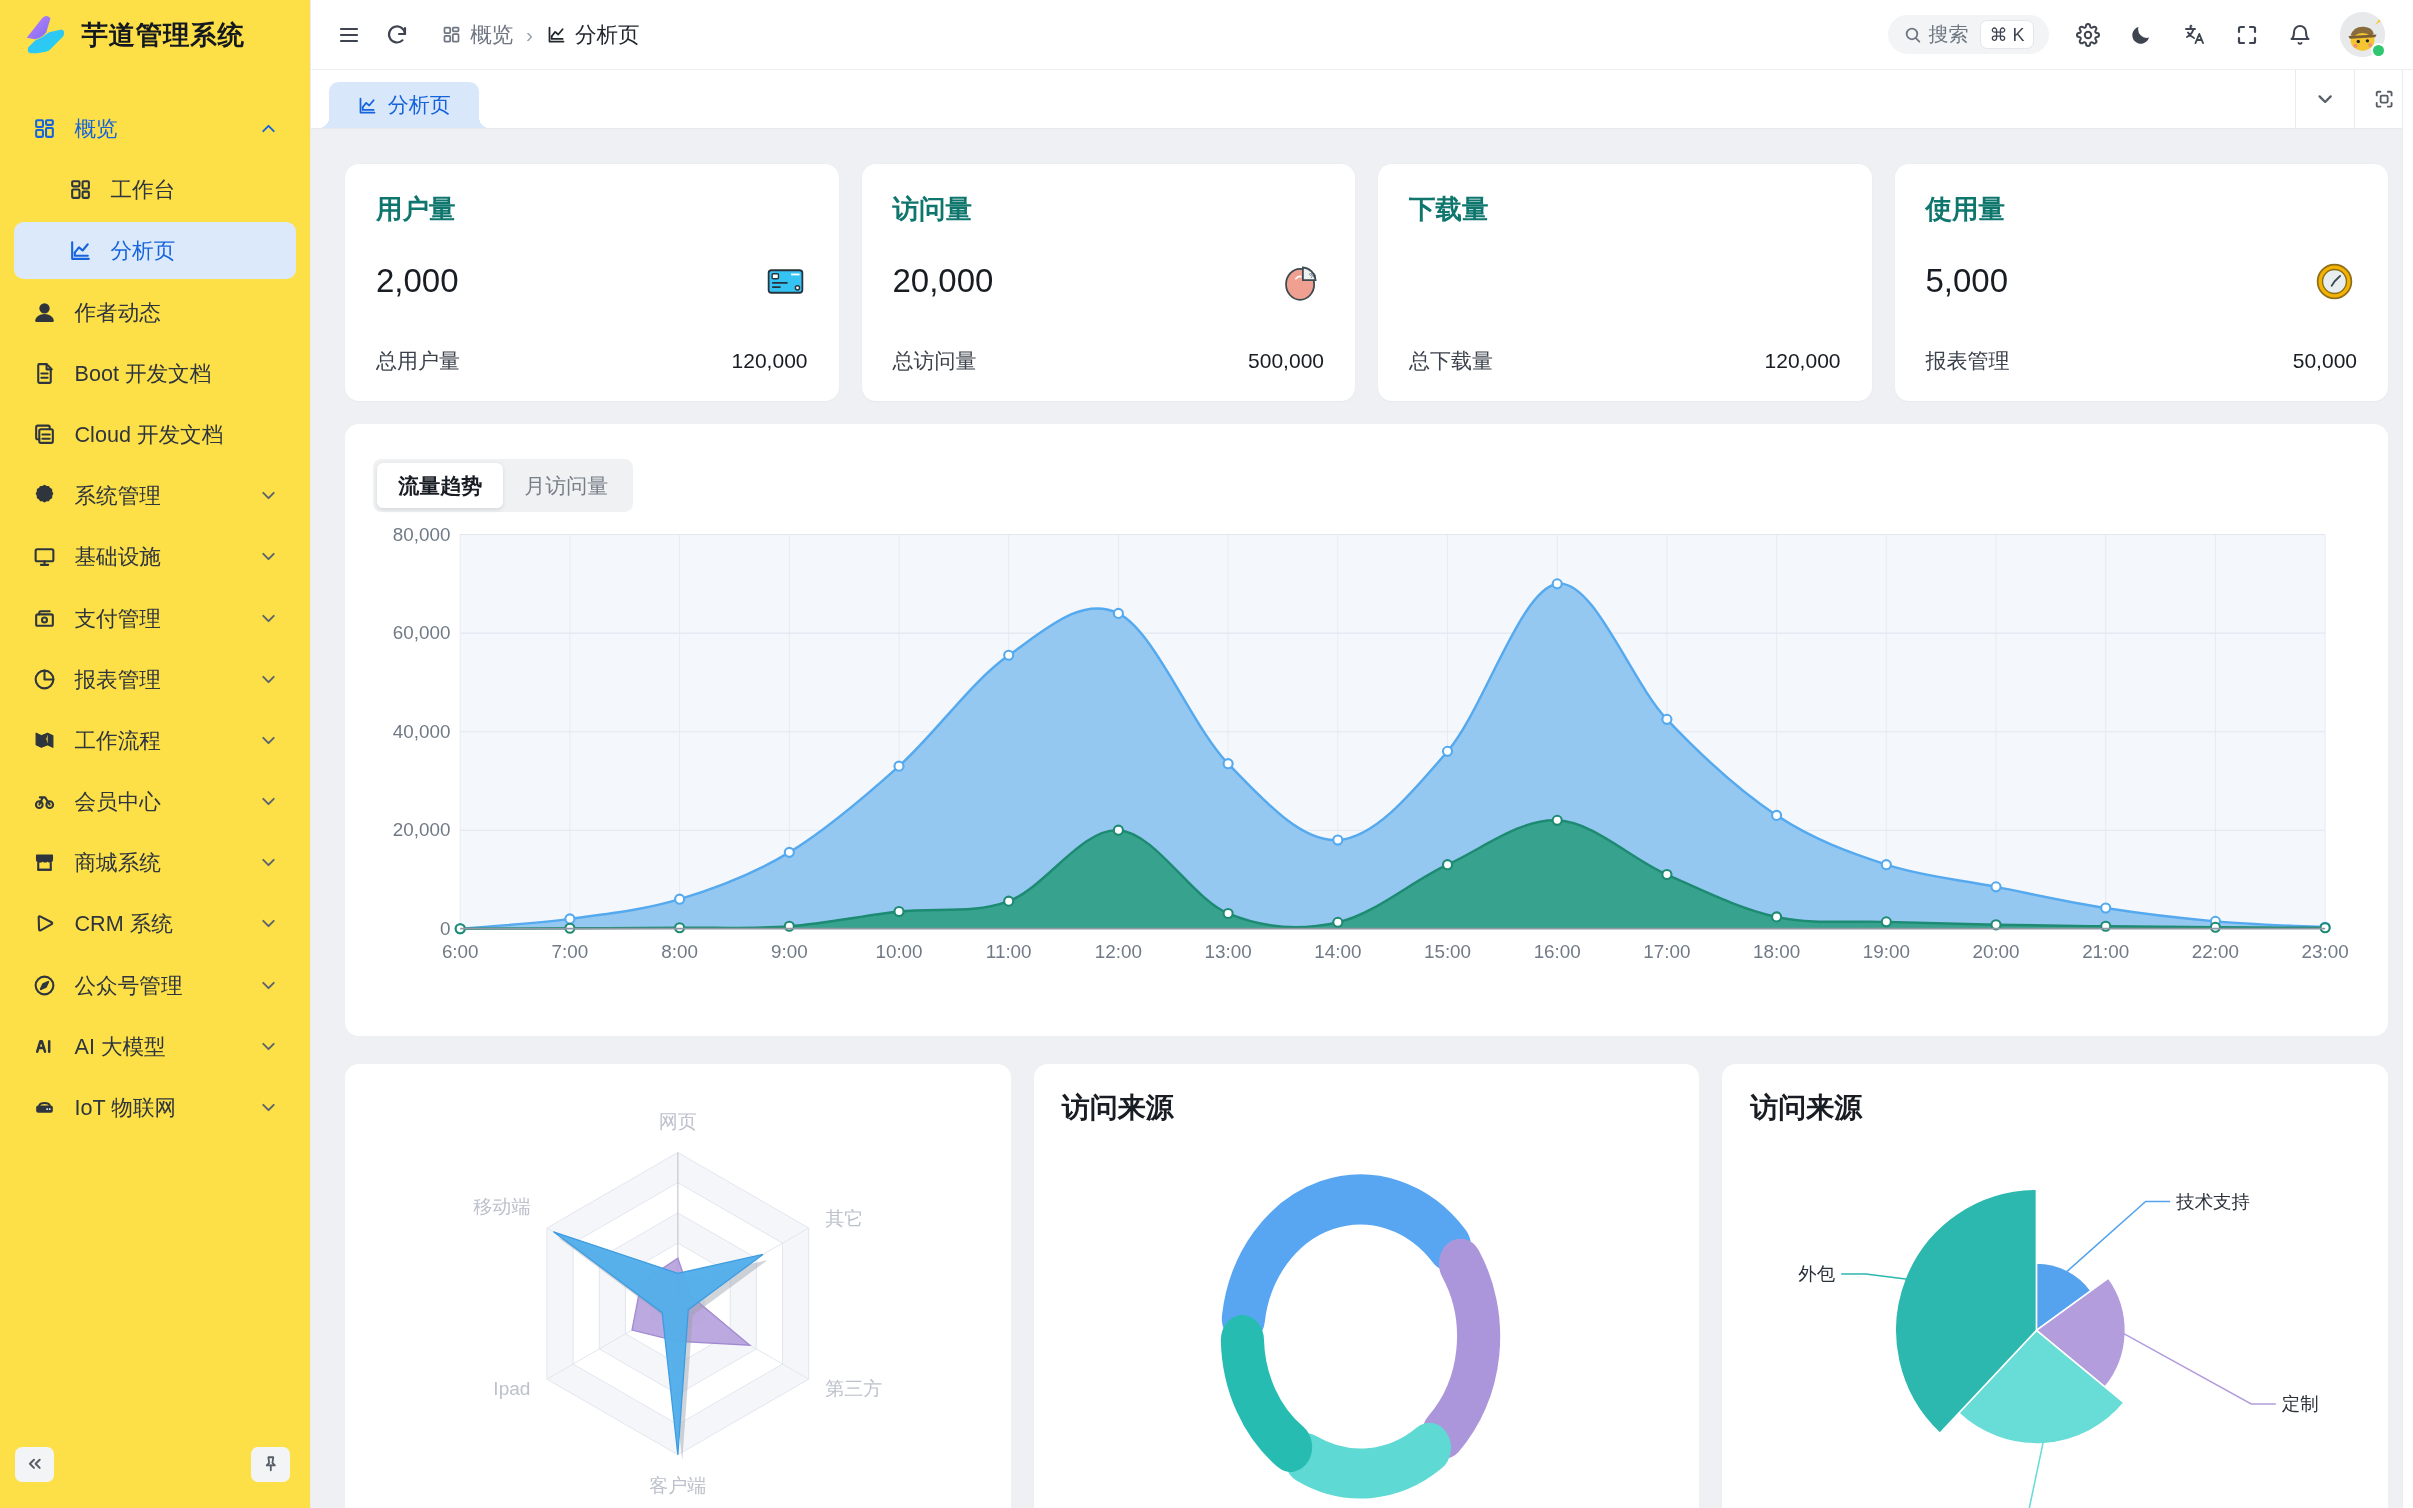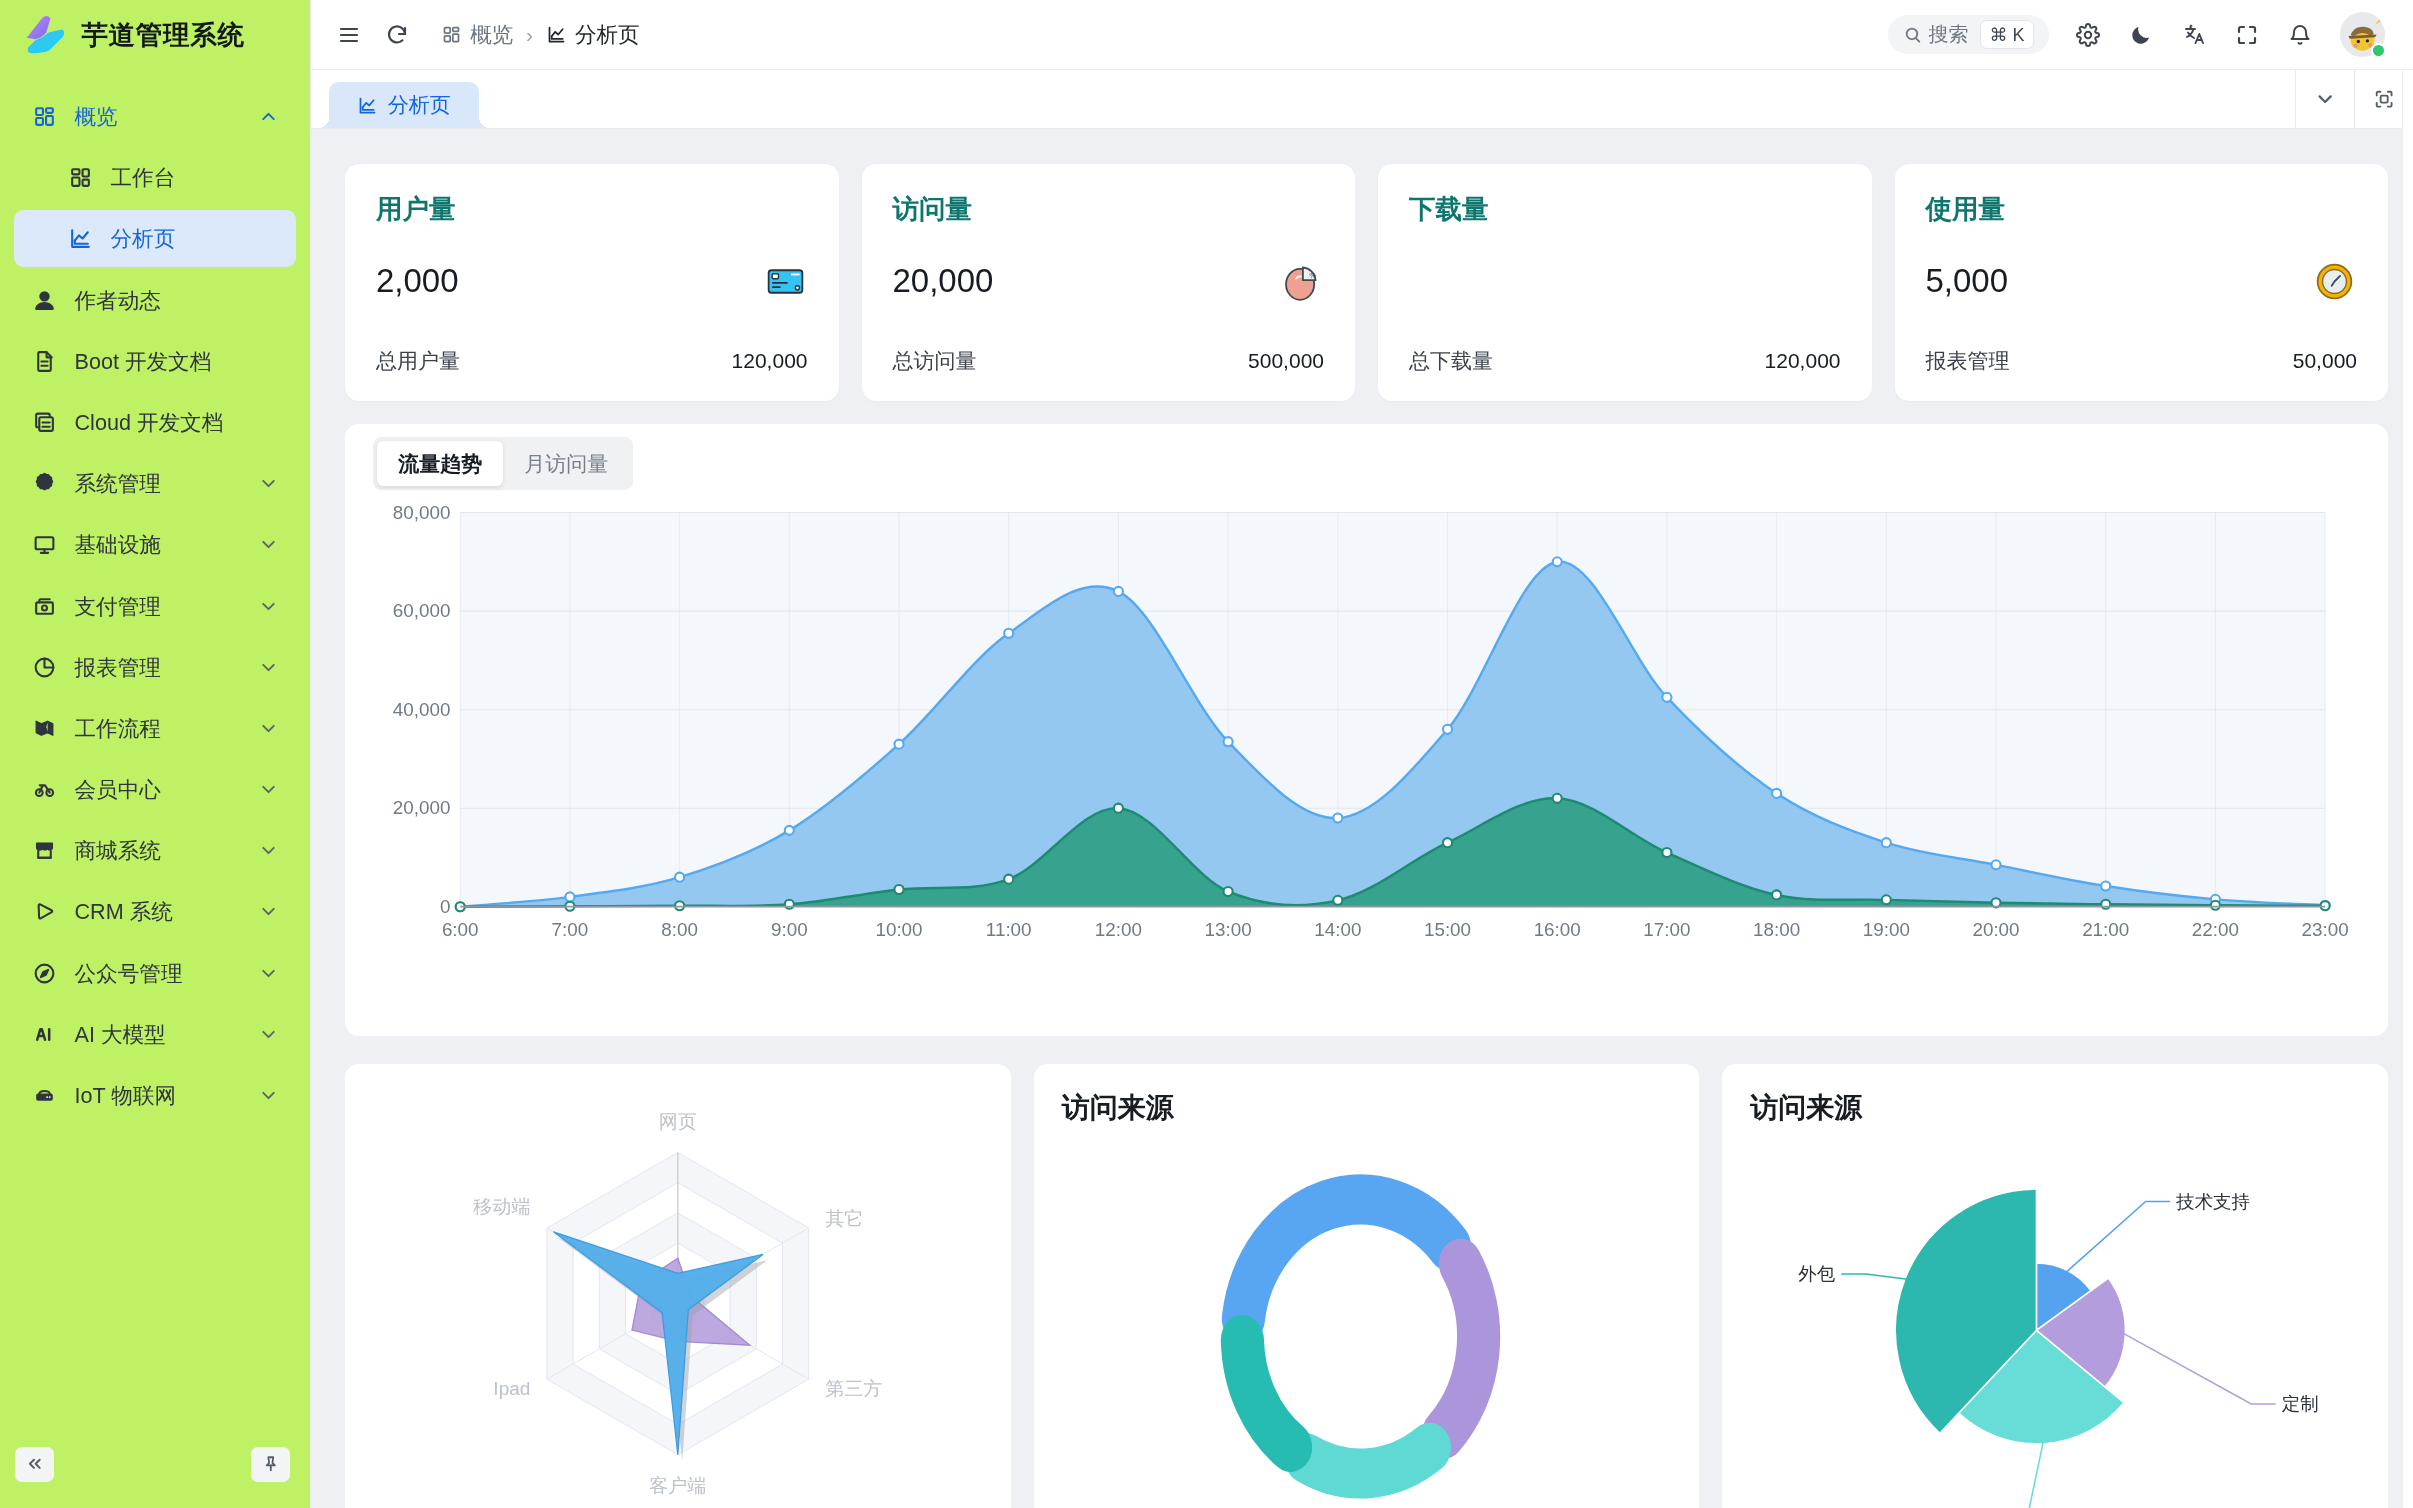--- a/index.html
+++ b/index.html
@@ -1,22 +1,22 @@
 <!DOCTYPE html>
 <html style="font-size:11.2px"><head>
 <meta charset="utf-8">
 <style>
   * { margin:0; padding:0; box-sizing:border-box; }
   html,body { width:2413px; height:1508px; overflow:hidden;
     font-family:"Liberation Sans", sans-serif; background:#eef0f3; color:#1f242b; }
   .app { display:flex; width:100%; height:100%; }
 
   
-  .sidebar { width:311px; min-width:311px; height:100%; background:#bef264;
-    border-right:0.7px solid #e9ebee; display:flex; flex-direction:column; position:relative; z-index:5;}
+  .sidebar { width:311px; min-width:311px; height:100%; background:#fde047;
+    border-right:0.7px solid #e9ebee; display:flex; flex-direction:column; position:relative; z-index:5;gap:12px;}
   .logo-row { display:flex; align-items:center; gap:15.4px; padding:17px 21px; height:70px; }
   .logo-mark { width:45px; height:42px; }
   .logo-title { font-size:26.5px; font-weight:700; color:#14181f; letter-spacing:0.7px; }
   .menu { flex:1; padding:18px 14px 0 14px; overflow:hidden; }
   .menu-item { display:flex; align-items:center; gap:17px; height:57px; padding:0 17px;
     border-radius:9.8px; color:#2f353d; font-size:21.6px; cursor:pointer; margin-bottom:4.2px; position:relative;}
   .menu-item .mi-icon { width:26.5px; height:26.5px; flex:0 0 26.5px; display:flex; align-items:center; justify-content:center; }
   .menu-item .mi-icon svg { width:25px; height:25px; }
   .menu-item .chev { margin-left:auto; width:21px; height:21px; color:#5b636d; }
   .menu-item.group-active { color:#1664dc; }
@@ -77,21 +77,21 @@
   .stat-card { background:#fff; border-radius:14px; height:237px; padding:26.5px 31px;
     display:flex; flex-direction:column; box-shadow:0 0.7px 2.1px rgba(25,35,61,.03); }
   .stat-title { font-size:26.5px; font-weight:700; color:#0f766e; }
   .stat-mid { display:flex; align-items:center; justify-content:space-between; margin-top:32px; }
   .stat-value { font-size:33px; color:#181c23; }
   .stat-ic { width:45px; height:45px; }
   .stat-foot { margin-top:auto; display:flex; align-items:center; justify-content:space-between;
     font-size:21px; color:#3a414b; padding-top:14px; }
   .stat-foot .fv { color:#181c23; }
 
-  .trend-card { margin-top:23px; background:#fff; border-radius:14px; height:612px; padding:13px 28px 7px; }
+  .trend-card { margin-top:23px; background:#fff; border-radius:14px; height:612px; padding:35px 28px 7px; }
   .seg { display:inline-flex; background:#f0f1f3; border-radius:8.4px; padding:4.2px; }
   .seg-btn { font-size:21px; padding:8.4px 21px; border-radius:6.3px; color:#767e88; cursor:pointer; white-space:nowrap;}
   .seg-btn.active { background:#fff; color:#181c23; font-weight:700; box-shadow:0 1.4px 4.2px rgba(0,0,0,.10); }
   #trend-svg { width:100%; height:450px; margin-top:9.8px; display:block; }
 
   .bottom { margin-top:28px; display:grid; grid-template-columns:repeat(3,1fr); gap:23px; height:531px; }
   .panel { background:#fff; border-radius:14px; padding:25px 28px; position:relative; overflow:hidden;}
   .panel-title { font-size:28px; font-weight:700; color:#181c23; }
   .panel svg.chart { width:100%; height:405px; margin-top:7px; display:block;}
   .legend-row { position:absolute; left:0; right:0; bottom:4.2px; display:flex; justify-content:center; gap:31px; }

